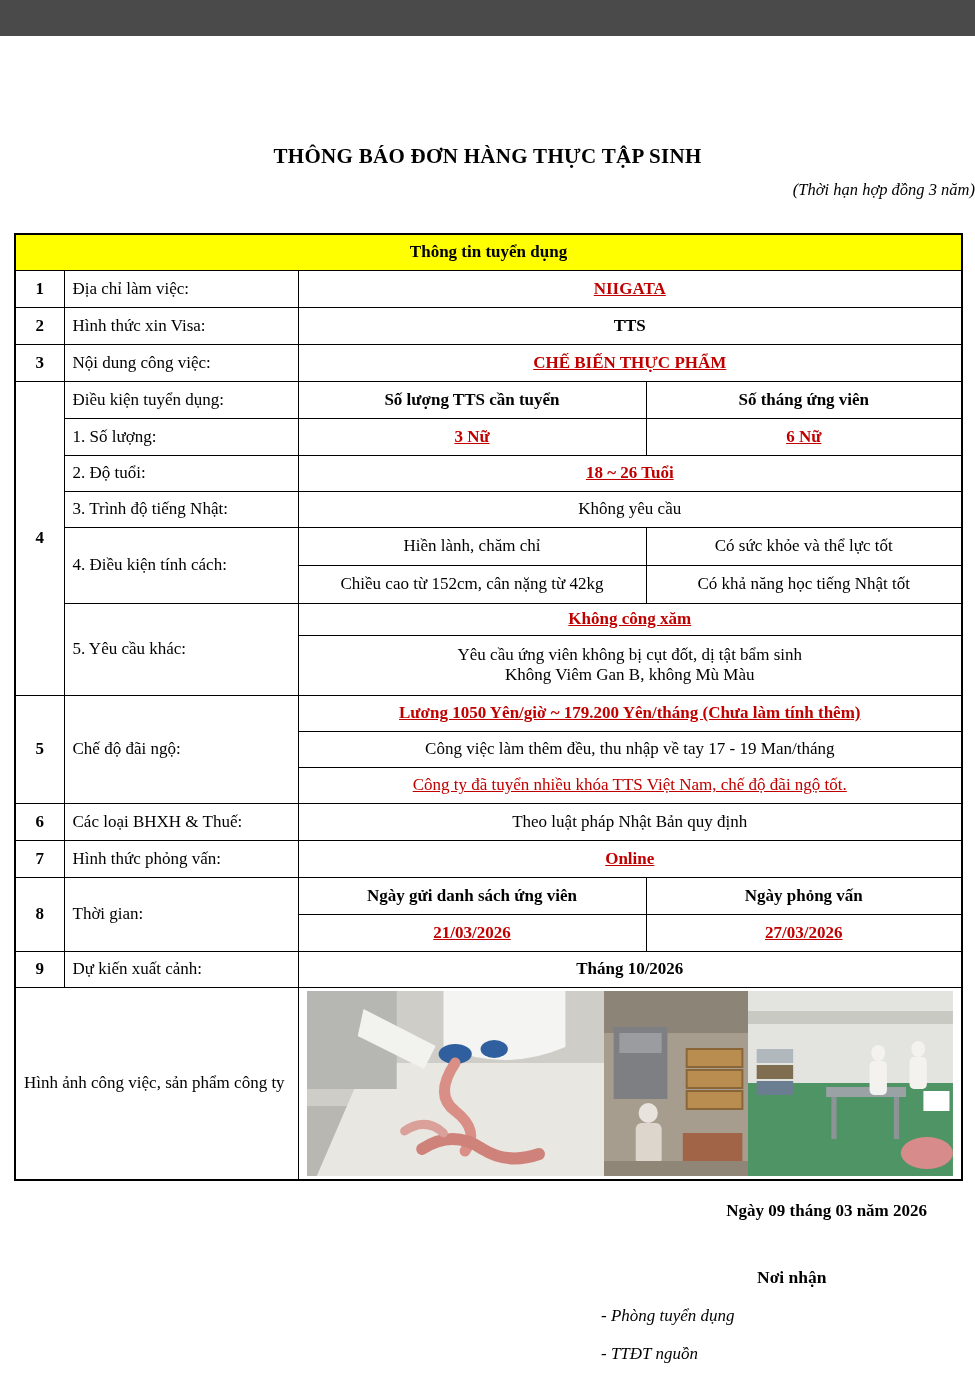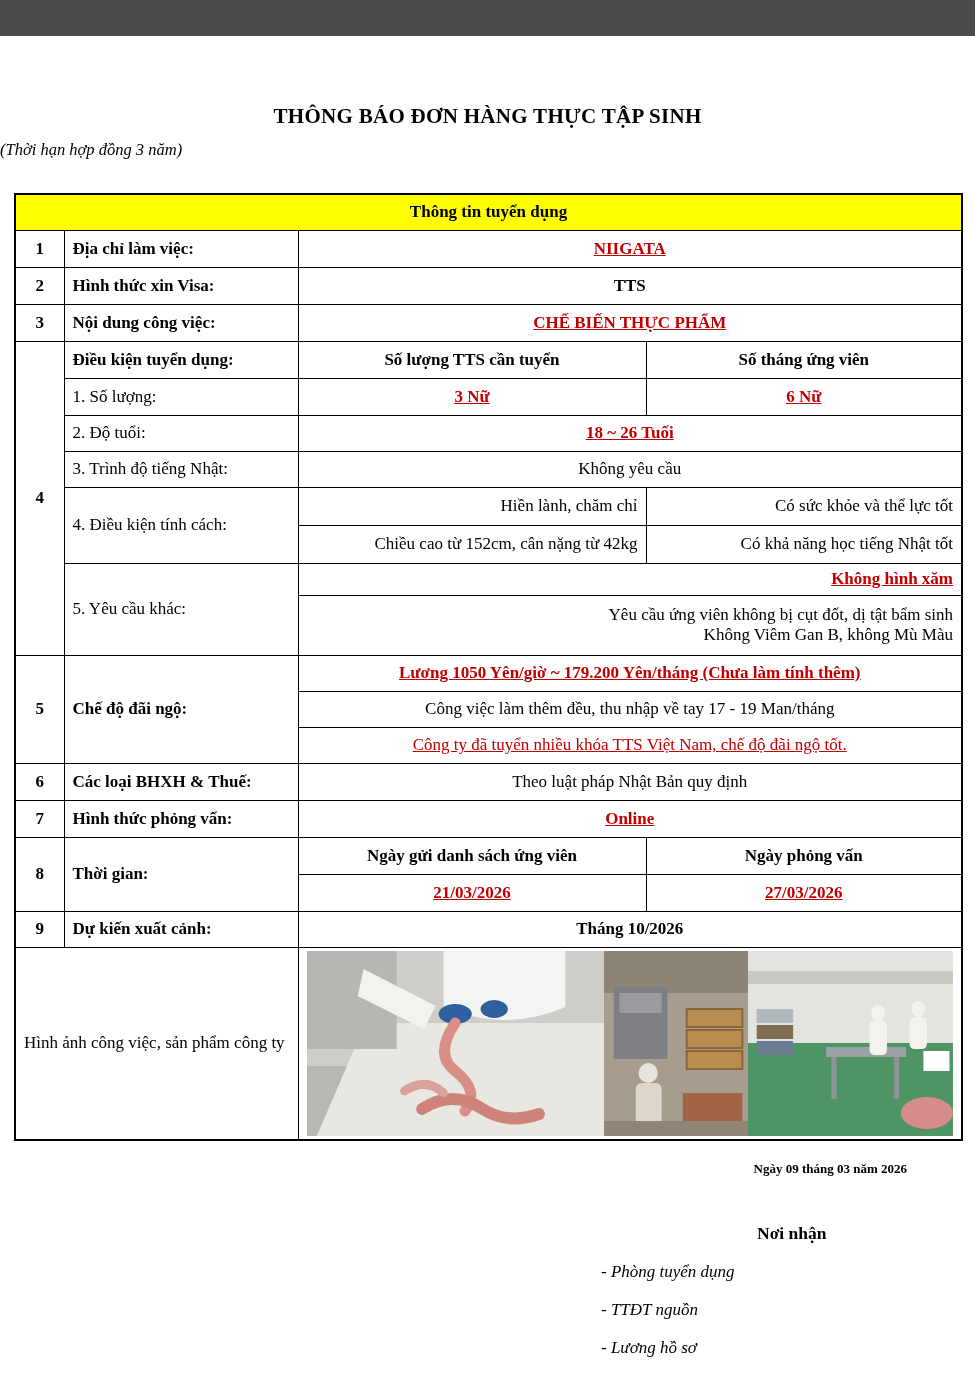--- a/index.html
+++ b/index.html
@@ -3,22 +3,22 @@
 <meta charset="utf-8">
 <style>
   html,body{margin:0;padding:0;background:#ffffff;}
   body{
     width:975px;
     font-family:"Liberation Serif","DejaVu Serif",serif;
     color:#000;
     -webkit-font-smoothing:antialiased;
   }
   .top-band{height:36px;width:100%;background:#4a4a4a;}
-  .doc-title{margin-top:68px;text-align:center;font-weight:bold;font-size:21px;letter-spacing:.3px;}
-  .doc-subtitle{margin-top:11px;text-align:left;font-style:italic;font-size:16.5px;}
+  .doc-title{margin-top:108px;text-align:center;font-weight:bold;font-size:21px;letter-spacing:.3px;}
+  .doc-subtitle{margin-top:11px;text-align:right;font-style:italic;font-size:16.5px;}
 
   table.main{
     border-collapse:collapse;
     margin:33px 0 0 14px;
     width:947px;
     table-layout:fixed;
     border:2px solid #000;
   }
   table.main td{
     border:1.5px solid #000;
@@ -29,38 +29,38 @@
   }
   tr{height:37px;}
   tr.h31{height:36px;padding-left:36px;}
   tr.h36{height:36px;}
   tr.h38{height:38px;}
   tr.h32{height:32px;}
   tr.h60{height:60px;margin-left:40px;}
   tr.img-row{height:185px;}
 
   .center{text-align:center;}
-  .left{text-align:right;}
+  .left{text-align:center;}
   .bold{font-weight:bold;}
   .red{color:var(--accent-red,#c00000);text-decoration:underline;}
   .yellow{background:var(--header-yellow,#ffff00);}
   td.num{text-align:center;font-weight:bold;}
-  td.label{font-weight:bold;}
+  td.label{font-weight:normal;}
   td.sublabel{font-weight:normal;}
 
   td.img-label{font-size:16px;padding-left:10px;line-height:1.35;}
   td.img-cell{padding:0;}
   .img-strip{display:flex;width:100%;height:185px;}
   .photo{height:100%;}
   .photo svg{display:block;width:100%;height:100%;}
   .photo1{flex:0 0 46%;}
   .photo2{flex:0 0 22.3%;}
   .photo3{flex:0 0 31.7%;}
 
-  .footer-date{margin-top:20px;text-align:right;padding-right:68px;font-weight:bold;font-size:13px;}
+  .footer-date{margin-top:20px;text-align:right;padding-right:48px;font-weight:bold;font-size:17px;}
   .footer-noinhan{margin-top:46px;margin-left:757px;font-weight:bold;font-size:17.5px;}
   .recipient{margin-left:601px;font-style:italic;font-size:17px;margin-top:18px;line-height:1.2;}
 </style>
 </head>
 <body>
 
 <div class="top-band"></div>
 
 <div class="doc-title">THÔNG BÁO ĐƠN HÀNG THỰC TẬP SINH</div>
 <div class="doc-subtitle">(Thời hạn hợp đồng 3 năm)</div>
@@ -124,21 +124,21 @@
     <td class="left">Hiền lành, chăm chỉ</td>
     <td class="left">Có sức khỏe và thể lực tốt</td>
   </tr>
   <tr class="h38">
     <td class="left">Chiều cao từ 152cm, cân nặng từ 42kg</td>
     <td class="left">Có khả năng học tiếng Nhật tốt</td>
   </tr>
 
   <tr class="h32">
     <td class="sublabel" rowspan="2">5. Yêu cầu khác:</td>
-    <td colspan="2" class="left bold red">Không hình xăm</td>
+    <td colspan="2" class="left bold red">Không công xăm</td>
   </tr>
   <tr class="h60">
     <td colspan="2" class="left">
       <div>Yêu cầu ứng viên không bị cụt đốt, dị tật bẩm sinh</div>
       <div>Không Viêm Gan B, không Mù Màu</div>
     </td>
   </tr>
 
   <tr class="h36">
     <td class="num" rowspan="3">5</td>

